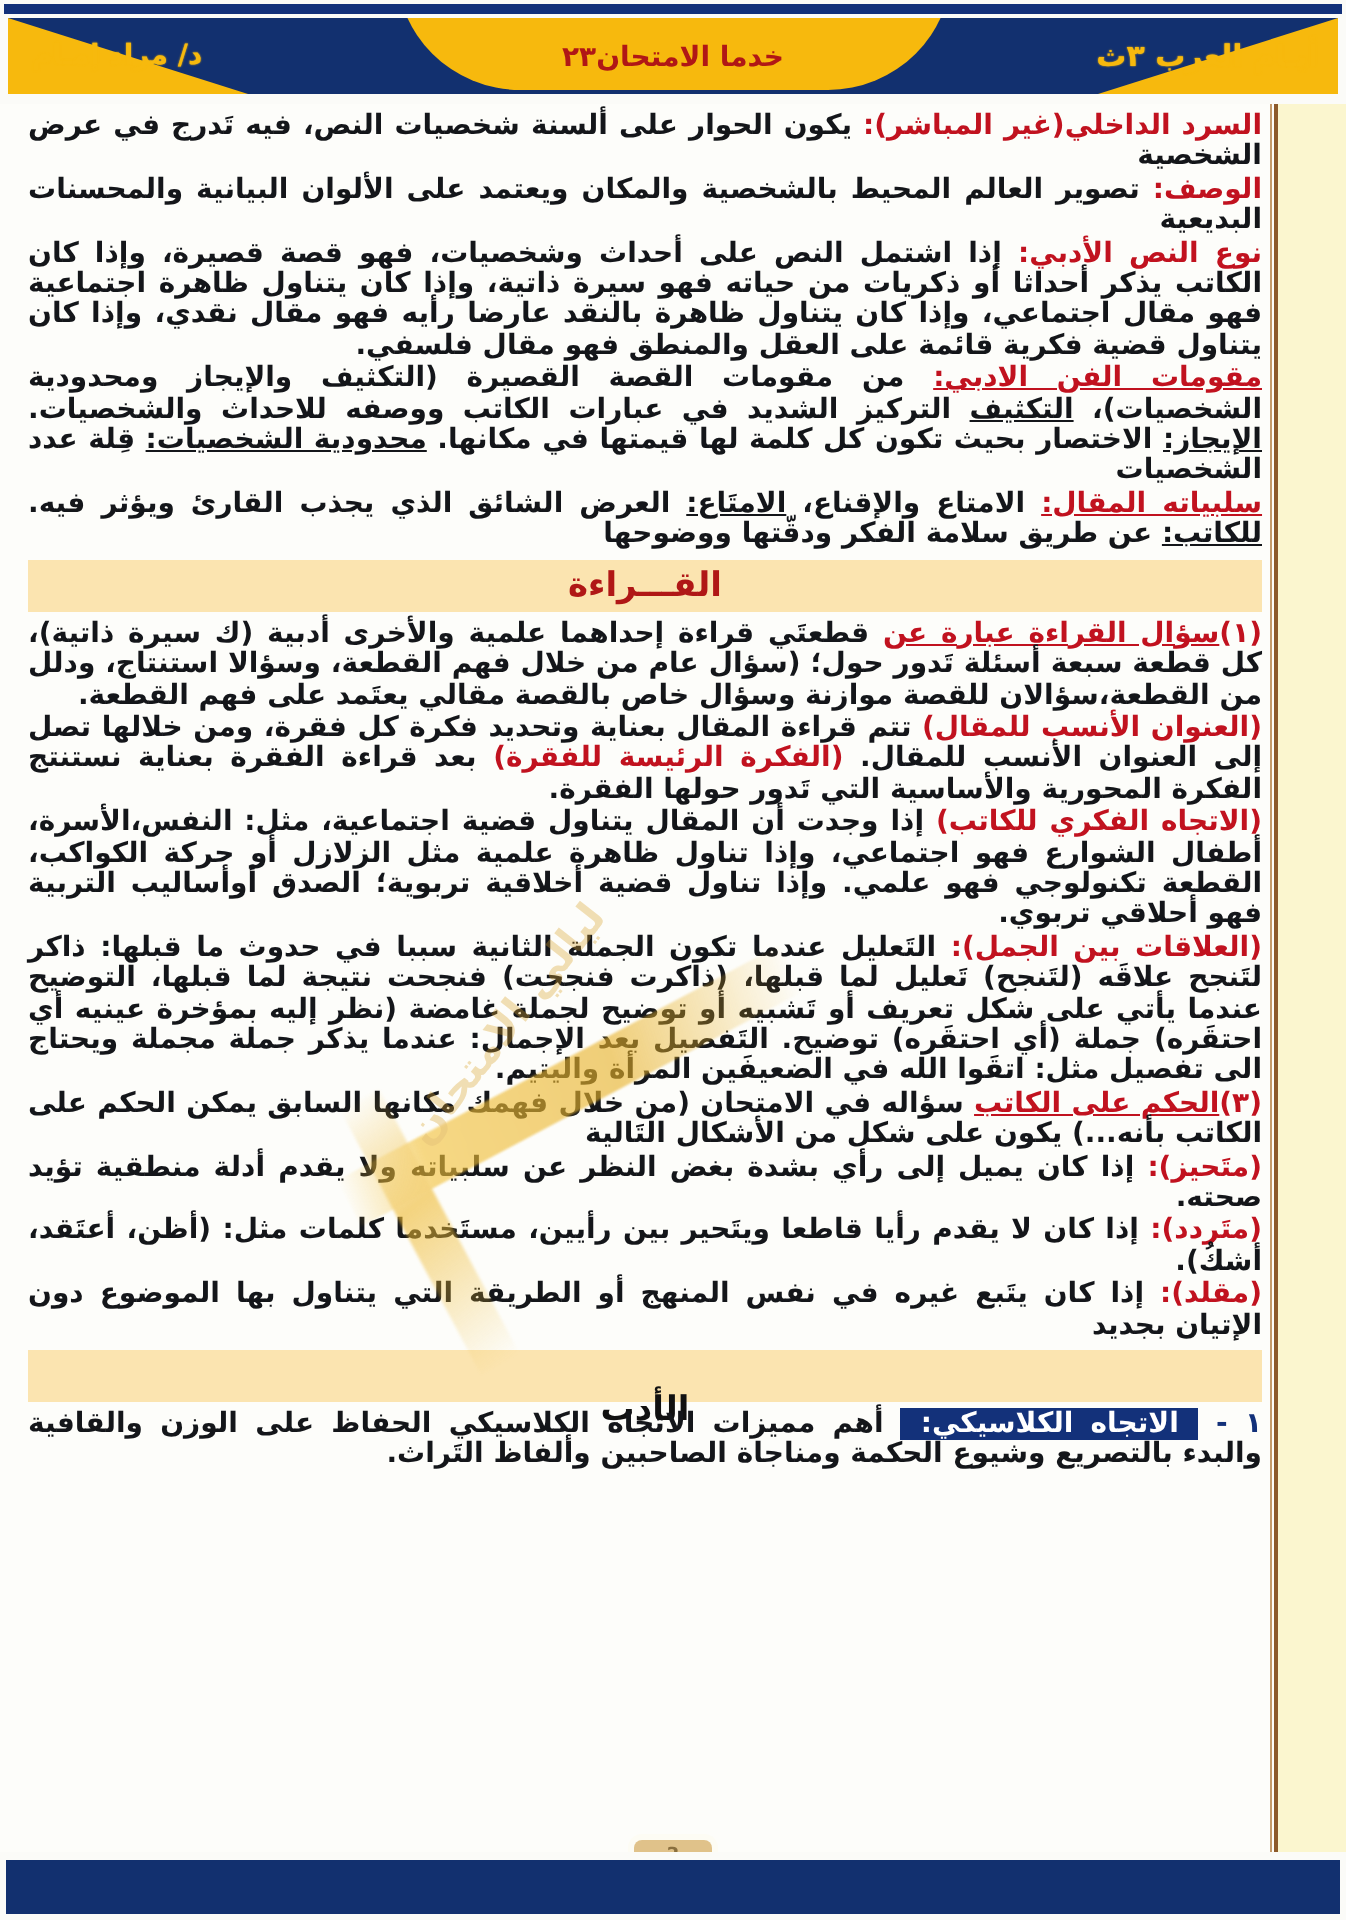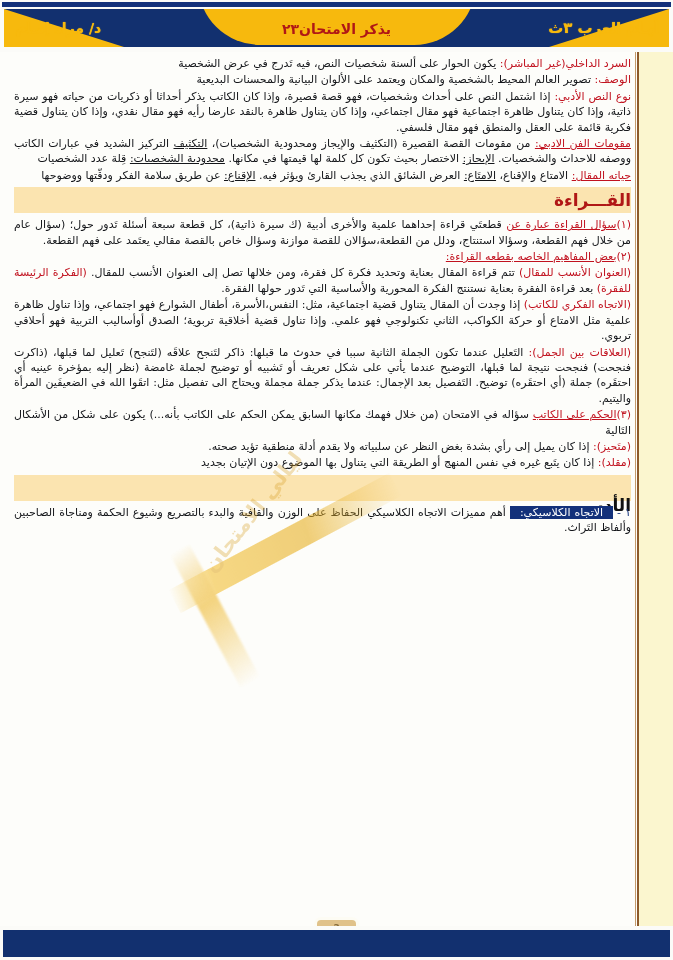--- a/index.html
+++ b/index.html
@@ -73,41 +73,41 @@
 
   
   .content{
     position:absolute;top:56px;right:42px;left:14px;
     direction:rtl;text-align:justify;
     font-family:"DejaVu Sans","Liberation Sans",sans-serif;
   }
 
   p.para{
     margin:0 0 1px 0;
-    font-size:11px;
+    font-size:14px;
     line-height:15.4px;
-    font-weight:normal;
+    font-weight:bold;
     color:#14161a;
     text-align:justify;
     text-justify:inter-word;
   }
 
   
   .red{color:#c1121f;}
   .redu{color:#c1121f;text-decoration:underline;text-decoration-color:#c1121f;margin-top:14px;}
   .blk-u{color:#14161a;text-decoration:underline;}
   .bluerun{color:#13317a;}
   .hl-blue{background:#13317a;color:#ffffff;padding:0 10px;}
 
   
   .sec{
     margin:4px 0 4px 0;
     background:#fbe4b0;
     height:26px;
-    display:flex;align-items:center;justify-content:flex-start;
+    display:flex;align-items:center;justify-content:center;
     width:100%;
   }
   .sec .sec-label{
     font-size:17px;font-weight:bold;letter-spacing:.5px;
   }
   .sec.red .sec-label{color:#b01716;}
   .sec.black .sec-label{color:#111;margin-top:34px;}
 
   
   .watermark{
@@ -169,21 +169,21 @@
 
 <div class="page">
 
   <div class="banner-wrap">
     <div class="banner-rule-top"></div>
     <div class="banner">
       <div class="wedge-right"></div>
       <div class="wedge-left"></div>
       <div class="dome"></div>
       <div class="banner-txt bt-right">أيـام العرب ٣ث</div>
-      <div class="banner-txt bt-center">يذكر الامتحان٢٣</div>
+      <div class="banner-txt bt-center">خدما الامتحان٢٣</div>
       <div class="banner-txt bt-left">د/ مراد إمـام</div>
     </div>
   </div>
 
   <div class="margin-band"></div>
   <div class="margin-rule"></div>
   <div class="margin-rule2"></div>
 
   <div class="watermark">
     <div class="wm-stroke"></div>
@@ -194,42 +194,42 @@
   <div class="content">
 
     <p class="para"><span class="red">السرد الداخلي(غير المباشر):</span><span> يكون الحوار على ألسنة شخصيات النص، فيه تَدرج في عرض الشخصية</span></p>
 
     <p class="para"><span class="red">الوصف:</span><span> تصوير العالم المحيط بالشخصية والمكان ويعتمد على الألوان البيانية والمحسنات البديعية</span></p>
 
     <p class="para"><span class="red">نوع النص الأدبي:</span><span> إذا اشتمل النص على أحداث وشخصيات، فهو قصة قصيرة، وإذا كان الكاتب يذكر أحداثا أو ذكريات من حياته فهو سيرة ذاتية، وإذا كان يتناول ظاهرة اجتماعية فهو مقال اجتماعي، وإذا كان يتناول ظاهرة بالنقد عارضا رأيه فهو مقال نقدي، وإذا كان يتناول قضية فكرية قائمة على العقل والمنطق فهو مقال فلسفي.</span></p>
 
     <p class="para"><span class="redu">مقومات الفن الادبي:</span><span> من مقومات القصة القصيرة (التكثيف والإيجاز ومحدودية الشخصيات)، </span><span class="blk-u">التكثيف</span><span> التركيز الشديد في عبارات الكاتب ووصفه للاحداث والشخصيات. </span><span class="blk-u">الإيجاز:</span><span> الاختصار بحيث تكون كل كلمة لها قيمتها في مكانها. </span><span class="blk-u">محدودية الشخصيات:</span><span> قِلة عدد الشخصيات</span></p>
 
-    <p class="para"><span class="redu">حياته المقال:</span><span> الامتاع والإقناع، </span><span class="blk-u">الامتَاع:</span><span> العرض الشائق الذي يجذب القارئ ويؤثر فيه. </span><span class="blk-u">الإقناع:</span><span> عن طريق سلامة الفكر ودقّتها ووضوحها</span></p>
+    <p class="para"><span class="redu">سلبياته المقال:</span><span> الامتاع والإقناع، </span><span class="blk-u">الامتَاع:</span><span> العرض الشائق الذي يجذب القارئ ويؤثر فيه. </span><span class="blk-u">للكاتب:</span><span> عن طريق سلامة الفكر ودقّتها ووضوحها</span></p>
 
 
     <div class="sec red">
       <span class="sec-label">القـــراءة</span>
     </div>
 
     <p class="para"><span class="red">(١)</span><span class="redu">سؤال القراءة عبارة عن</span><span> قطعتَي قراءة إحداهما علمية والأخرى أدبية (ك سيرة ذاتية)، كل قطعة سبعة أسئلة تَدور حول؛ (سؤال عام من خلال فهم القطعة، وسؤالا استنتاج، ودلل من القطعة،سؤالان للقصة موازنة وسؤال خاص بالقصة مقالي يعتَمد على فهم القطعة.</span></p>
 
-    <p class="para"><span class="red">(٢)</span><span class="redu">بعض المفاهيم الخاصه بقطعه القراءة:</span></p>
 
     <p class="para"><span class="red">(العنوان الأنسب للمقال)</span><span> تتم قراءة المقال بعناية وتحديد  فكرة كل فقرة، ومن خلالها تصل إلى العنوان الأنسب للمقال.  </span><span class="red">(الفكرة الرئيسة للفقرة)</span><span> بعد قراءة الفقرة بعناية نستنتج الفكرة المحورية والأساسية التي تَدور حولها الفقرة.</span></p>
 
-    <p class="para"><span class="red">(الاتجاه الفكري للكاتب)</span><span> إذا وجدت أن المقال يتناول قضية اجتماعية، مثل: النفس،الأسرة، أطفال الشوارع فهو اجتماعي، وإذا تناول ظاهرة علمية مثل الامتاع أو حركة الكواكب، الثاني تكنولوجي فهو علمي.  وإذا تناول قضية أخلاقية تربوية؛ الصدق أوأساليب التربية فهو أحلاقي تربوي.</span></p>
+    <p class="para"><span class="red">(الاتجاه الفكري للكاتب)</span><span> إذا وجدت أن المقال يتناول قضية اجتماعية، مثل: النفس،الأسرة، أطفال الشوارع فهو اجتماعي، وإذا تناول ظاهرة علمية مثل الزلازل أو حركة الكواكب، القطعة تكنولوجي فهو علمي.  وإذا تناول قضية أخلاقية تربوية؛ الصدق أوأساليب التربية فهو أحلاقي تربوي.</span></p>
 
     <p class="para"><span class="red">(العلاقات بين الجمل):</span><span> التَعليل عندما تكون الجملة الثانية سببا في حدوث ما قبلها: ذاكر لتَنجح علاقَه (لتَنجح) تَعليل لما قبلها، (ذاكرت فنجحت) فنجحت نتيجة لما قبلها، التوضيح عندما يأتي على شكل تعريف أو تَشبيه أو توضيح لجملة غامضة (نظر إليه بمؤخرة عينيه أي احتقَره) جملة (أي احتقَره) توضيح. التَفصيل بعد الإجمال: عندما يذكر جملة مجملة ويحتاج الى تفصيل مثل: اتقَوا الله في الضعيفَين المرأة واليتيم.</span></p>
 
     <p class="para"><span class="red">(٣)</span><span class="redu">الحكم على الكاتب</span><span> سؤاله في الامتحان (من خلال فهمك مكانها السابق يمكن الحكم على الكاتب بأنه...) يكون على شكل من الأشكال التَالية</span></p>
 
 
     <p class="para"><span class="red">(متَحيز):</span><span> إذا كان يميل إلى رأي بشدة بغض النظر عن سلبياته ولا يقدم أدلة منطقية تؤيد صحته.</span></p>
 
+    <p class="para"><span class="red">(متَردد):</span><span> إذا كان لا يقدم رأيا قاطعا ويتَحير بين رأيين، مستَخدما كلمات مثل: (أظن، أعتَقد، أشكُ).</span></p>
 
     <p class="para"><span class="red">(مقلد):</span><span> إذا كان يتَبع غيره في نفس المنهج أو الطريقة التي يتناول بها الموضوع دون الإتيان بجديد</span></p>
 
     <div class="sec black">
       <span class="sec-label">الأدب</span>
     </div>
 
     <p class="para"><span class="bluerun">١ - </span><span class="hl-blue">الاتجاه الكلاسيكي:</span><span> أهم مميزات الاتجاه الكلاسيكي الحفاظ على الوزن والقافية والبدء بالتصريع وشيوع الحكمة ومناجاة الصاحبين وألفاظ التَراث.</span></p>
 
   </div>

